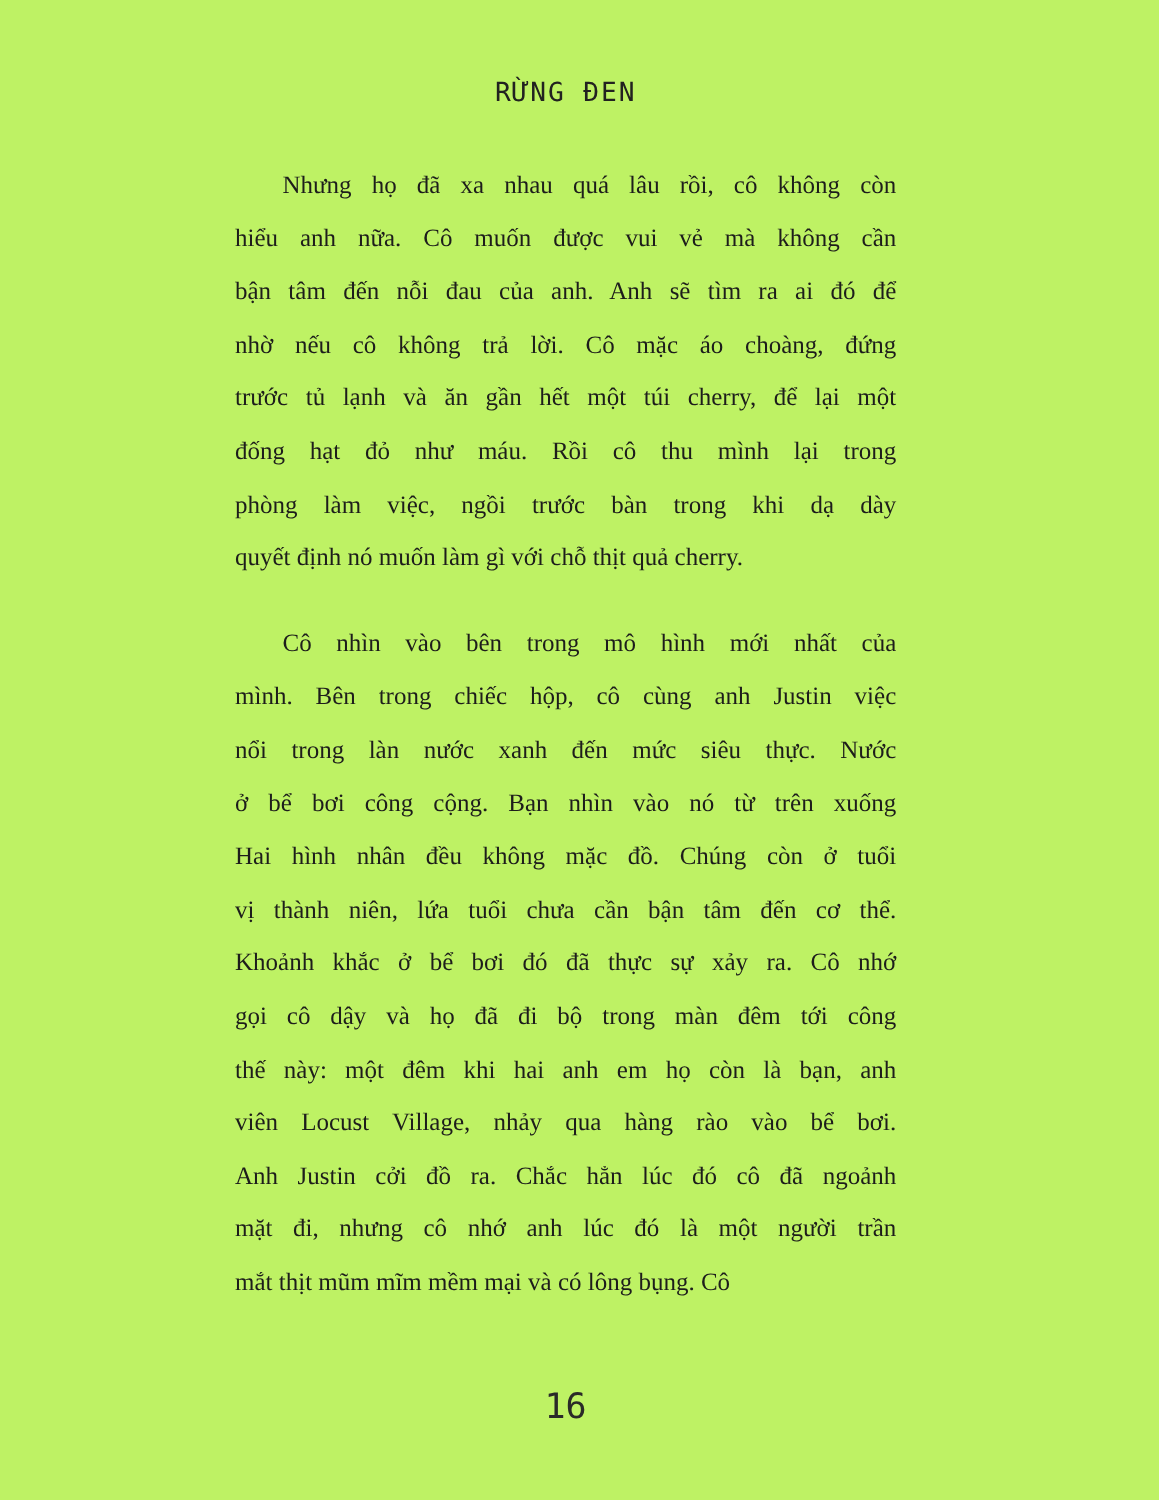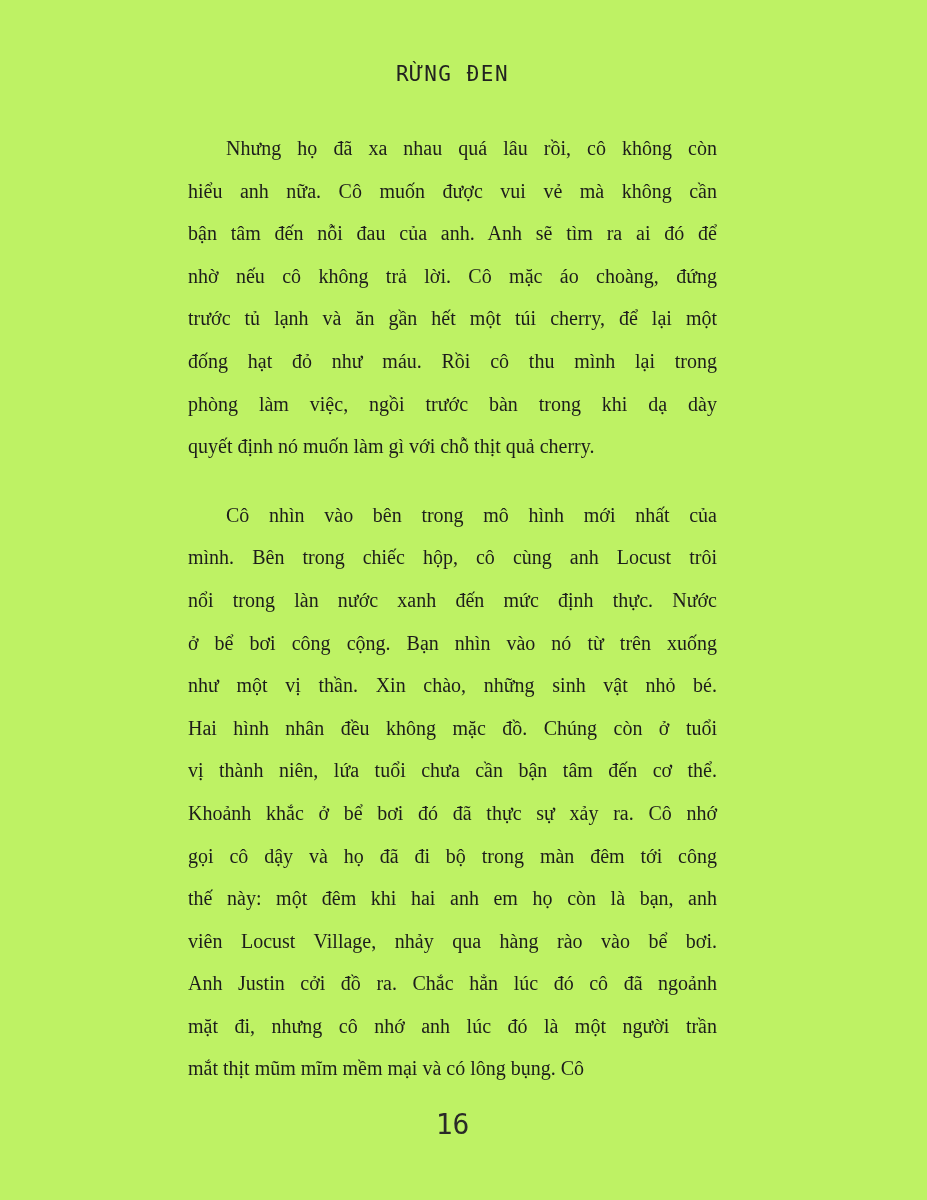--- a/index.html
+++ b/index.html
@@ -71,24 +71,23 @@
         <div class="line">hiểu anh nữa. Cô muốn được vui vẻ mà không cần</div>
         <div class="line">bận tâm đến nỗi đau của anh. Anh sẽ tìm ra ai đó để</div>
         <div class="line">nhờ nếu cô không trả lời. Cô mặc áo choàng, đứng</div>
         <div class="line">trước tủ lạnh và ăn gần hết một túi cherry, để lại một</div>
         <div class="line">đống hạt đỏ như máu. Rồi cô thu mình lại trong</div>
         <div class="line">phòng làm việc, ngồi trước bàn trong khi dạ dày</div>
         <div class="line para-end">quyết định nó muốn làm gì với chỗ thịt quả cherry.</div>
       </div>
       <div class="paragraph">
         <div class="line first">Cô nhìn vào bên trong mô hình mới nhất của</div>
-        <div class="line">mình. Bên trong chiếc hộp, cô cùng anh Locust trôi</div>
-        <div class="line">nổi trong làn nước xanh đến mức định thực. Nước</div>
+        <div class="line">mình. Bên trong chiếc hộp, cô cùng anh Justin việc</div>
+        <div class="line">nổi trong làn nước xanh đến mức siêu thực. Nước</div>
         <div class="line">ở bể bơi công cộng. Bạn nhìn vào nó từ trên xuống</div>
-        <div class="line">như một vị thần. Xin chào, những sinh vật nhỏ bé.</div>
         <div class="line">Hai hình nhân đều không mặc đồ. Chúng còn ở tuổi</div>
         <div class="line">vị thành niên, lứa tuổi chưa cần bận tâm đến cơ thể.</div>
         <div class="line">Khoảnh khắc ở bể bơi đó đã thực sự xảy ra. Cô nhớ</div>
         <div class="line">gọi cô dậy và họ đã đi bộ trong màn đêm tới công</div>
         <div class="line">thế này: một đêm khi hai anh em họ còn là bạn, anh</div>
         <div class="line">viên Locust Village, nhảy qua hàng rào vào bể bơi.</div>
         <div class="line">Anh Justin cởi đồ ra. Chắc hẳn lúc đó cô đã ngoảnh</div>
         <div class="line">mặt đi, nhưng cô nhớ anh lúc đó là một người trần</div>
         <div class="line para-end">mắt thịt mũm mĩm mềm mại và có lông bụng. Cô</div>
       </div>

